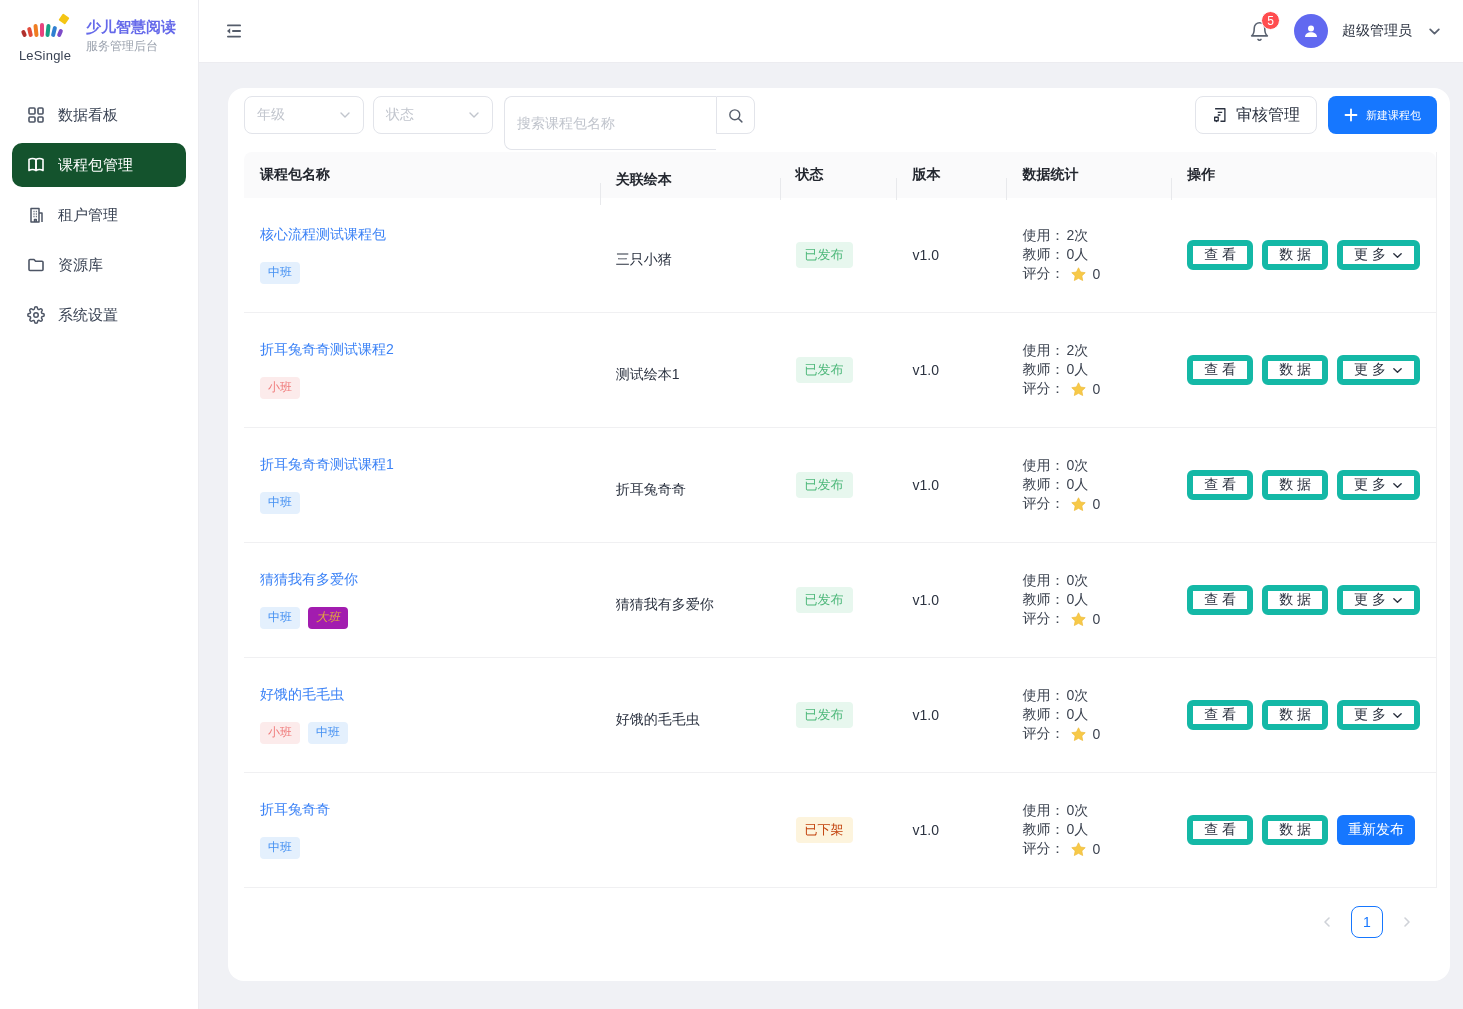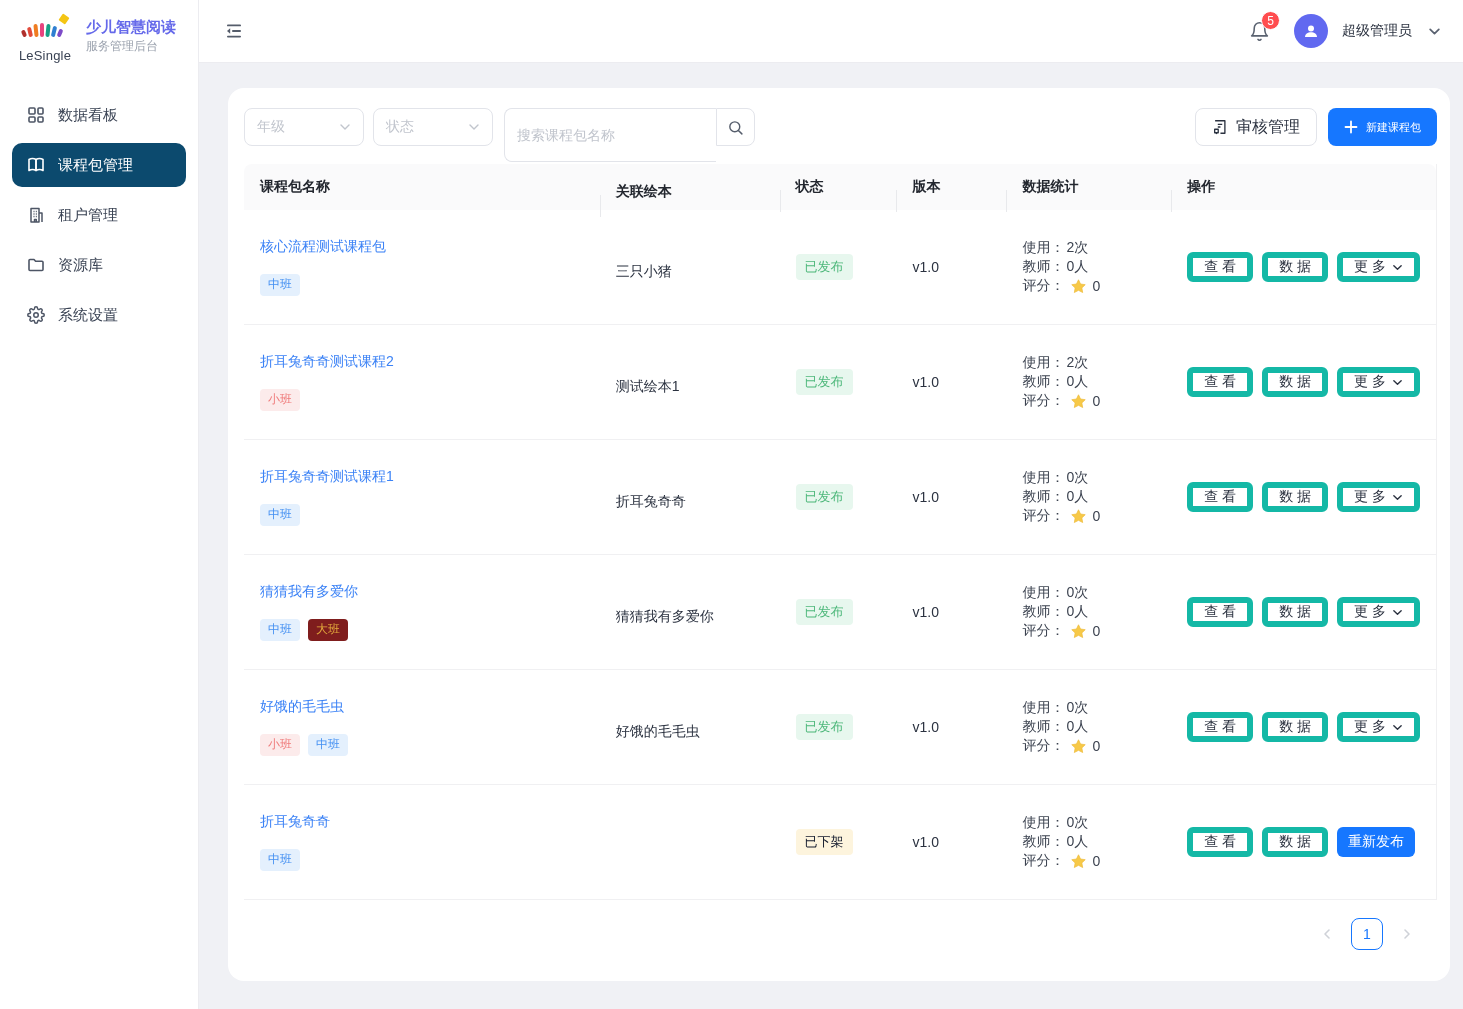--- a/index.html
+++ b/index.html
@@ -39,27 +39,27 @@
   .logo-word { position:absolute; left:0; bottom:-4px; width:100%; text-align:center; font-size:13px; color:#3a4354; letter-spacing:.2px; }
   .brand-text { line-height:1.35; }
   .brand-title { color:#6569ea; font-size:15px; font-weight:bold; white-space:nowrap; }
   .brand-sub { color:#9aa1ad; font-size:12px; }
   .menu { padding:22px 12px 0 12px; display:flex; flex-direction:column; gap:6px; }
   .menu-item {
     height:44px; border-radius:10px; display:flex; align-items:center; gap:12px;
     padding:0 14px; color:#3a4354; cursor:pointer; font-size:15px;
   }
   .menu-item .mi-icon { width:20px; height:20px; display:flex; align-items:center; justify-content:center; color:#4d5565; }
-  .menu-item.active { background:#0c4a6e; color:#fff; }
+  .menu-item.active { background:#14532d; color:#fff; }
   .menu-item.active .mi-icon { color:#fff; }
   
   .content { position:fixed; top:63px; left:199px; right:0; bottom:0; background:#f0f1f5; }
   .card {
     position:absolute; left:29px; top:25px; right:13px; bottom:28px;
-    background:#fff; border-radius:16px; padding:20px 13px 0 16px;
+    background:#fff; border-radius:16px; padding:8px 13px 0 16px;
   }
   
   .toolbar { display:flex; align-items:center; justify-content:space-between; padding:0 0 18px 0; }
   .filters { display:flex; align-items:center; gap:9px; }
   .select {
     width:120px; height:38px; border:1px solid #e2e4ea; border-radius:8px;
     display:flex; align-items:center; justify-content:space-between; padding:0 12px;
     color:#c1c5cd; cursor:pointer; background:#fff;
   }
   .select .caret { color:#c1c5cd; }
@@ -100,24 +100,24 @@
   .col-stats { width:165px; }
   .col-actions { width:265px; }
   .trow { display:flex; align-items:center; height:115px; border-bottom:1px solid #f0f0f2; }
   .td { padding:0 16px; }
   .name-cell { display:flex; flex-direction:column; gap:18px; }
   .pkg-link { color:#3b82f6; font-size:14px; cursor:pointer; text-decoration:none; }
   .tag-row { display:flex; gap:8px; }
   .tag { font-size:12px; padding:3px 8px; border-radius:4px; line-height:1.3; }
   .tag-blue { background:#e4f0fd; color:#4490f2; }
   .tag-pink { background:#fcebeb; color:#ef7a7a; }
-  .tag-yellow { background:#7f1d1d; color:#e3a93c; }
+  .tag-yellow { background:#a21caf; color:#e3a93c;font-style:italic; }
   .status-tag { display:inline-block; font-size:13px; padding:4px 9px; border-radius:4px; }
   .status-published { background:#e7f7ee; color:#4eb87b; }
-  .status-offline { background:#fdf4dd; color:#0f172a; }
+  .status-offline { background:#fdf4dd; color:#c2410c; }
   .version-text { color:#2b3240; }
   .stats-cell { display:flex; flex-direction:column; gap:1px; font-size:14px; color:#3c4350; }
   .stat-line { display:flex; align-items:center; gap:2px; white-space:nowrap; }
   .star { color:#f7c948; margin:0 3px 0 4px; display:inline-flex; }
   .actions-cell { display:flex; gap:9px; align-items:center; }
   .btn-sm {
     height:30px; padding:0 11px; border:6px solid #14b8a6; border-radius:6px; background:#fff;
     font-size:14px; color:#2b3240; display:flex; align-items:center; gap:6px; cursor:pointer; white-space:nowrap;
     font-family:"Liberation Sans","DejaVu Sans",sans-serif;
   }

